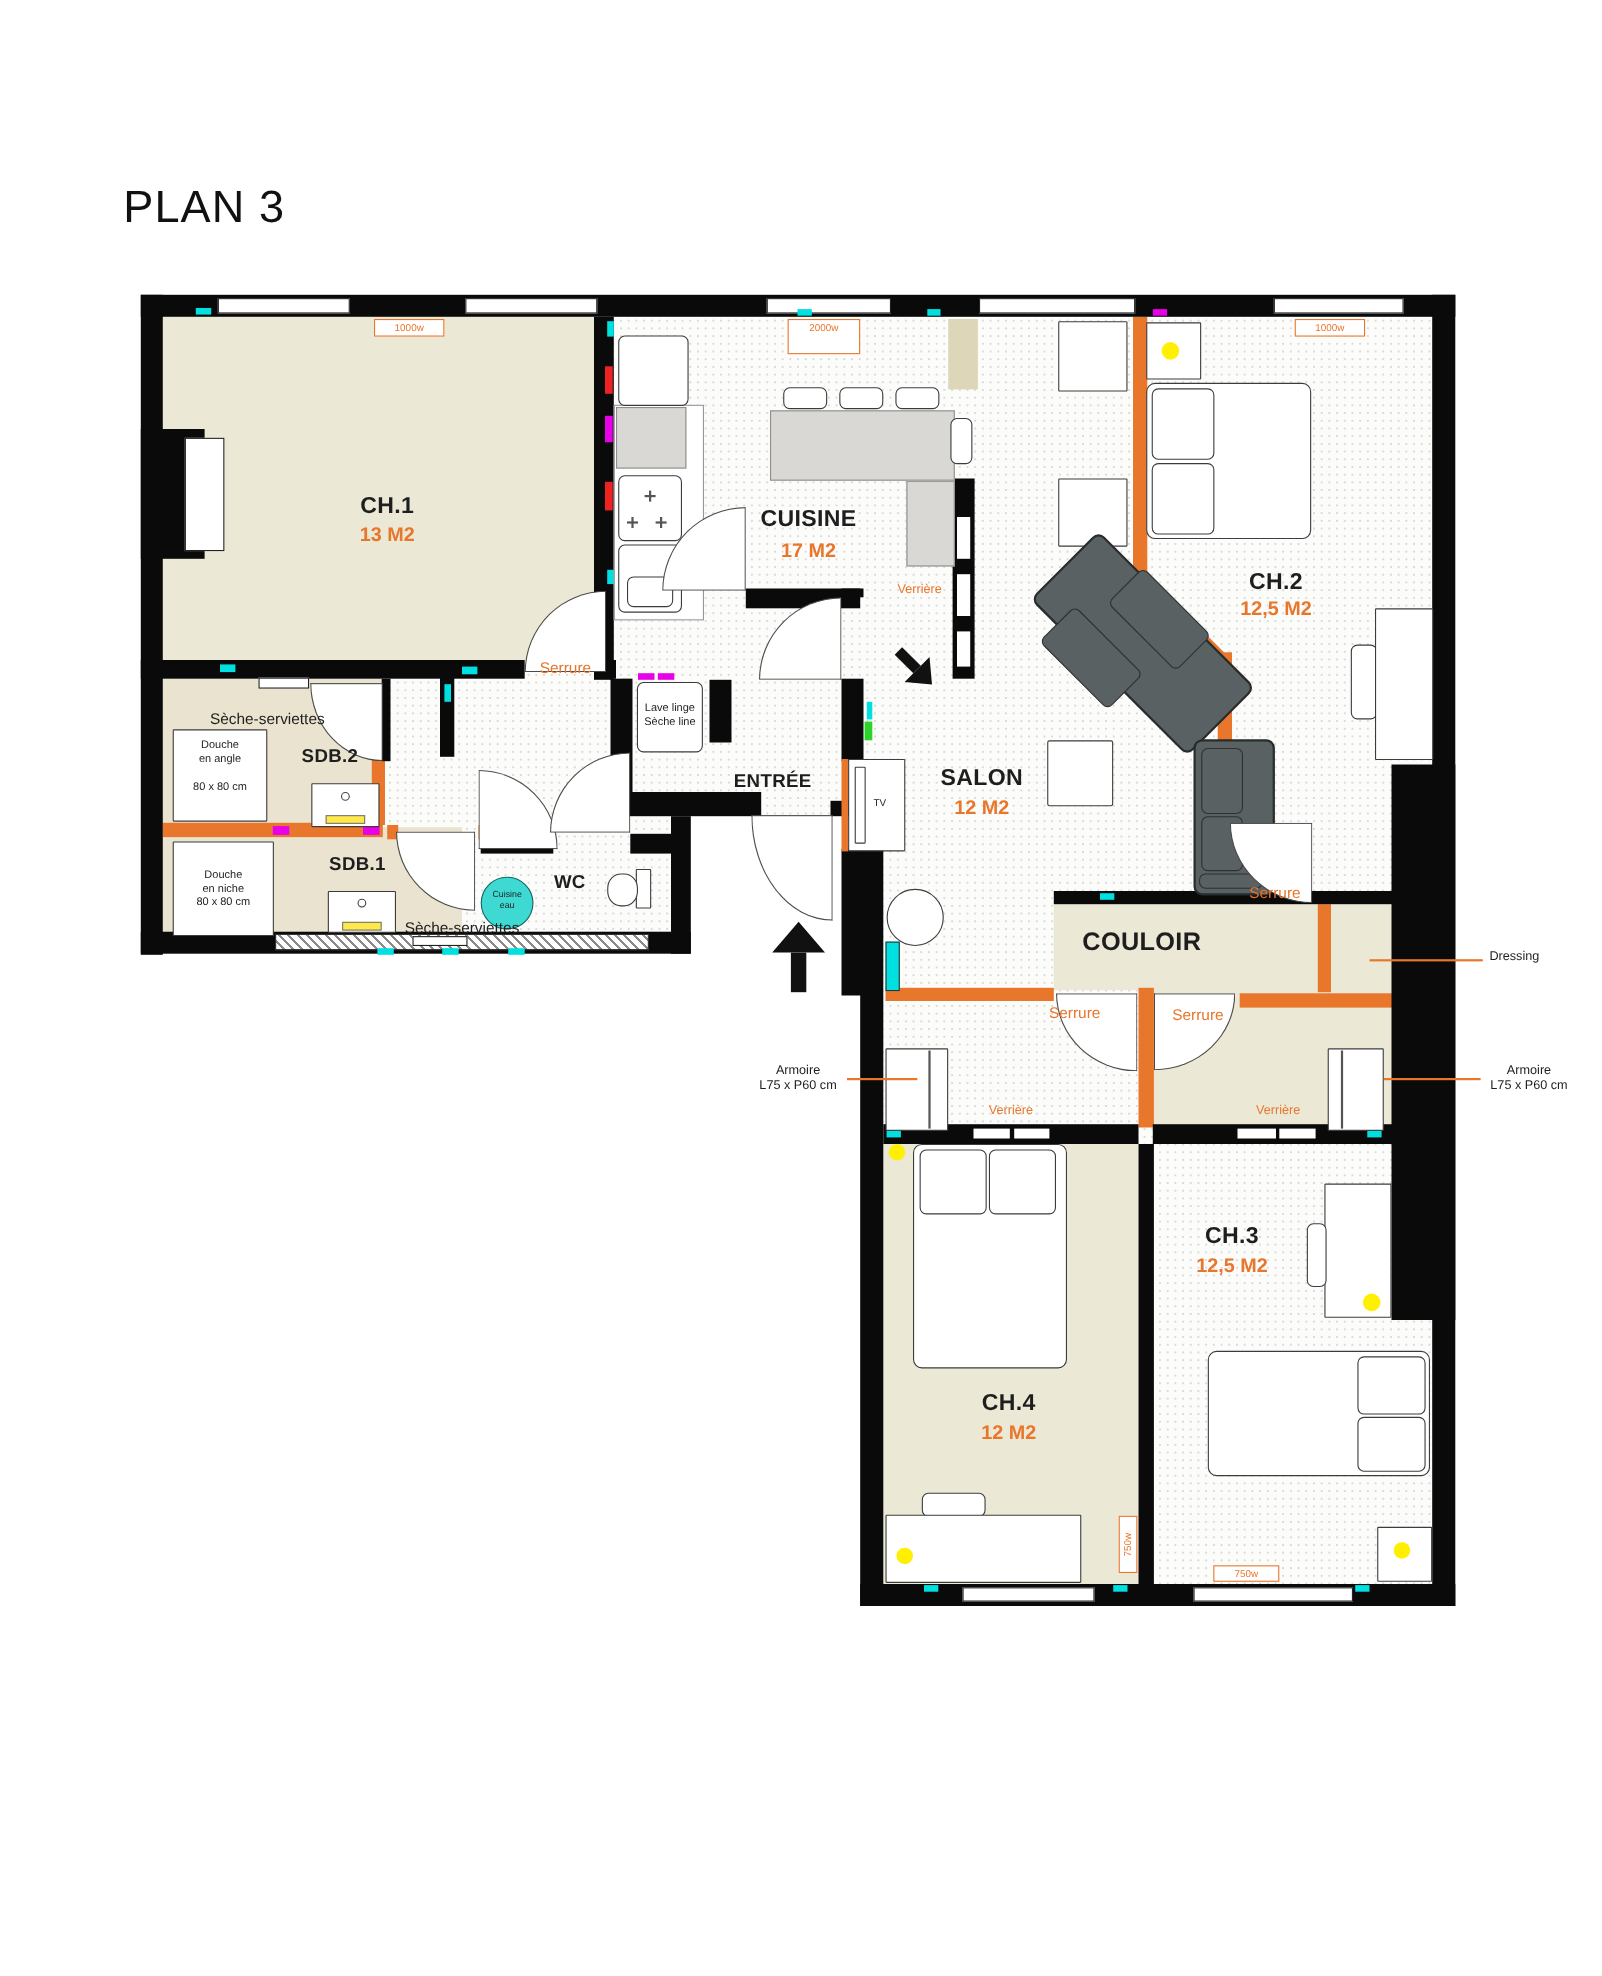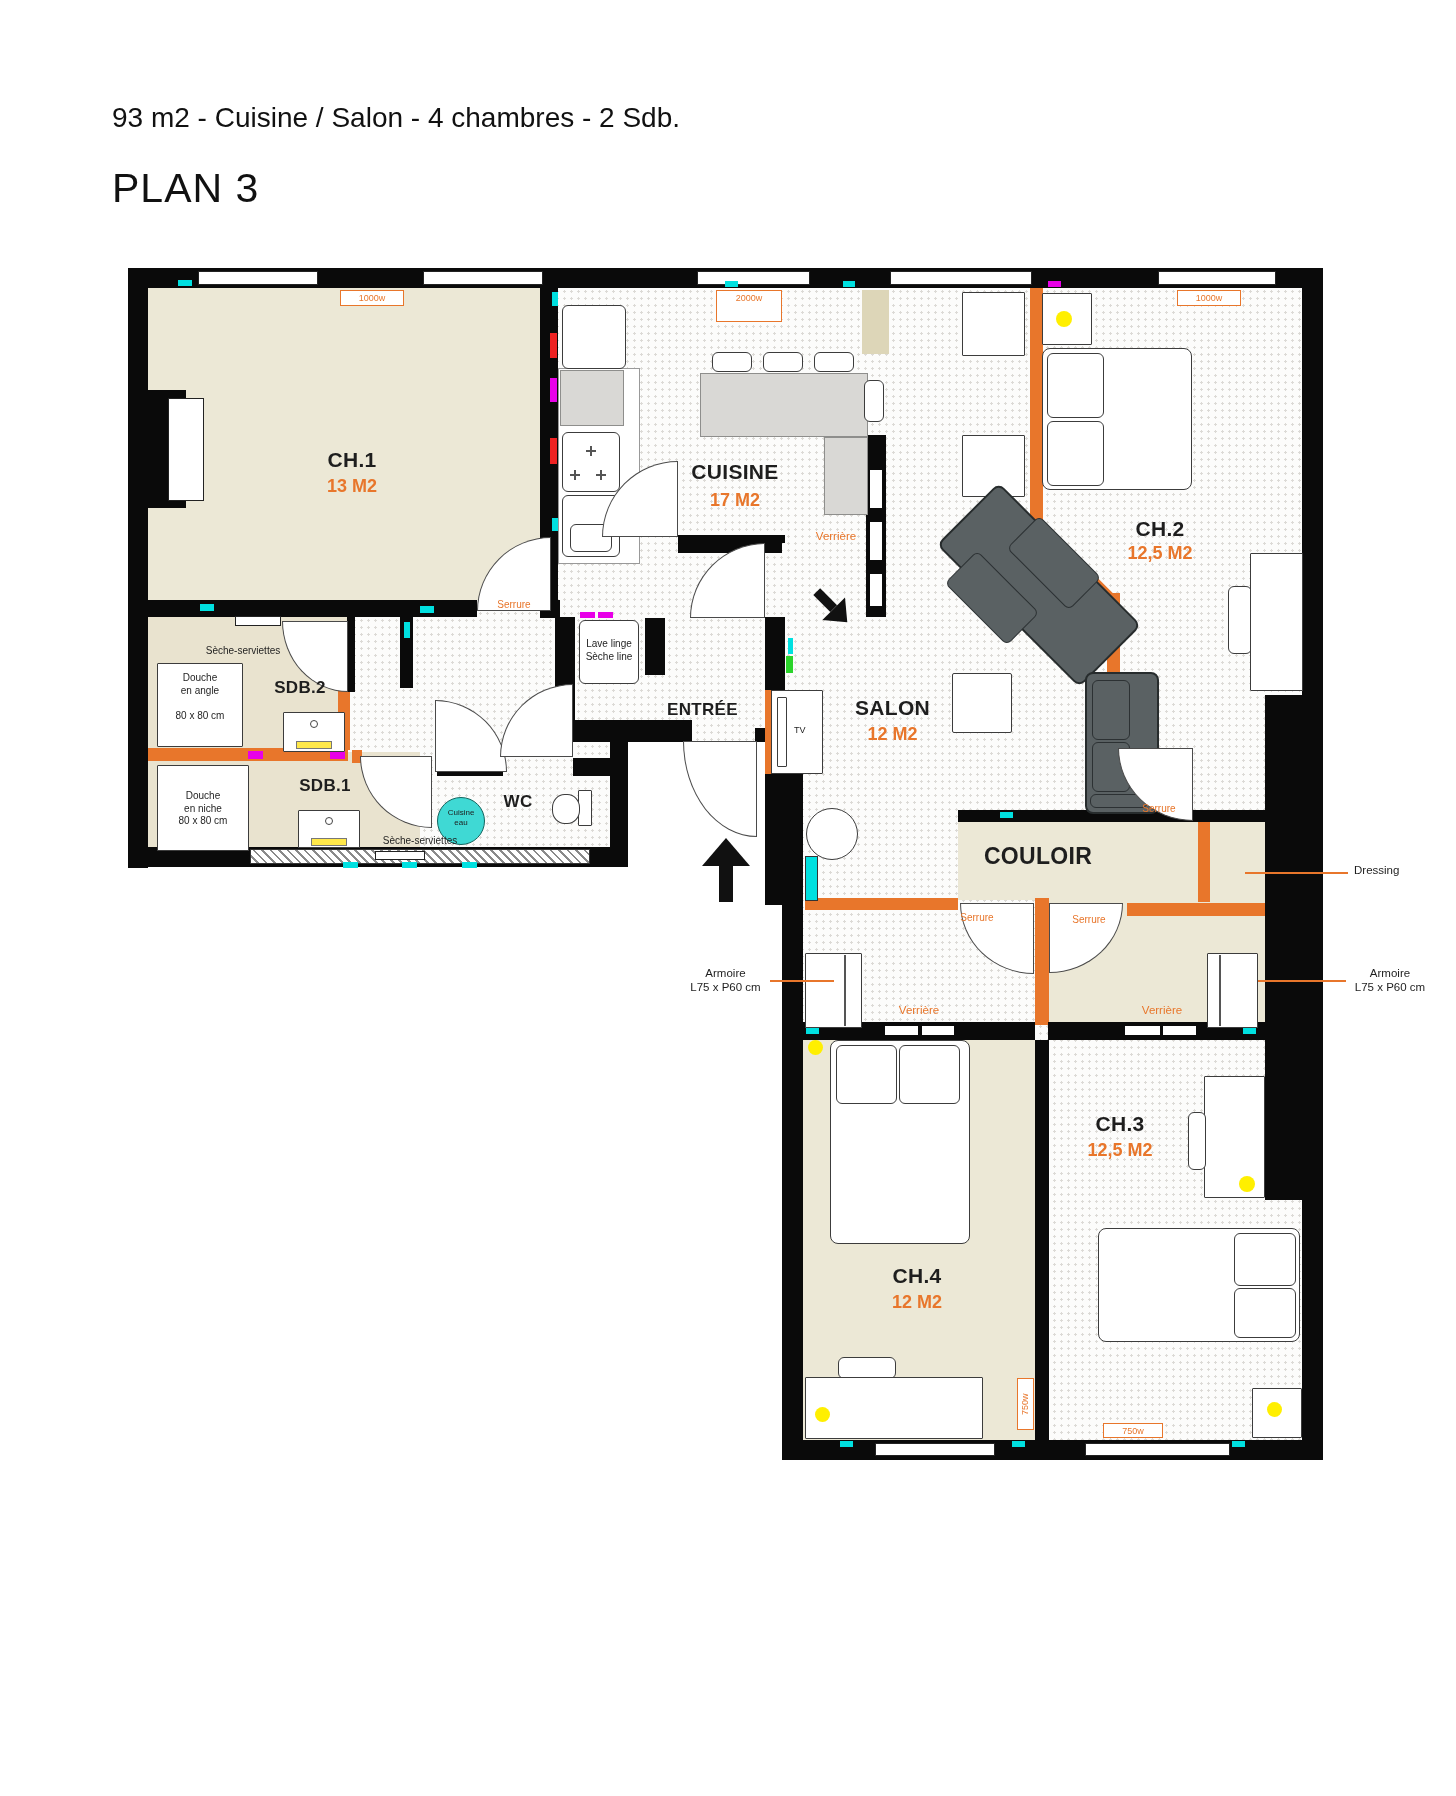--- a/index.html
+++ b/index.html
@@ -31,21 +31,21 @@
   .tr{border-top-right-radius:100% 100%;}
   .bl{border-bottom-left-radius:100% 100%;}
   .br{border-bottom-right-radius:100% 100%;}
   
   .lb{position:absolute;color:#1e1e1e;}
   .ctr{text-align:center;}
   .rl{font-weight:700;font-size:21px;letter-spacing:.3px;}
   .rm{font-weight:700;font-size:17px;letter-spacing:.3px;}
   .ra{font-weight:700;font-size:18px;color:#e8762b;}
   .or{color:#e8762b;}
-  .s9{font-size:10px;}
+  .s9{font-size:14px;}
   .s8{font-size:10px;}
   .s11{font-size:11.5px;}
   .pre{white-space:pre-line;line-height:1.25;}
   .pw{position:absolute;border:1.5px solid #e8762b;background:#fff;color:#e8762b;font-size:9px;text-align:center;line-height:14px;box-sizing:border-box;}
   .pwv{writing-mode:vertical-rl;transform:rotate(180deg);line-height:15px;}
   .ldr{position:absolute;background:#e8762b;height:1.6px;}
   .title{font-weight:700;font-size:38px;color:#000;}
   .subtitle{font-size:28px;color:#111;}
   .plan3{font-size:41px;color:#111;letter-spacing:1px;}
   
@@ -56,21 +56,20 @@
   .burn::before{content:"";position:absolute;left:4px;top:0;width:2px;height:10px;background:#555;}
   .burn::after{content:"";position:absolute;left:0;top:4px;width:10px;height:2px;background:#555;}
   .wbc{position:absolute;width:8px;height:8px;border:1.2px solid #444;border-radius:50%;box-sizing:border-box;background:#fff;}
   .ystrip{position:absolute;background:#ffe84a;border:1px solid #777;box-sizing:border-box;}
 </style>
 </head>
 <body>
 
 <div class="page">
 
-  <div class="lb subtitle" style="left:112px;top:102px;">93 m2 - Cuisine / Salon - 4 chambres - 2 Sdb.</div>
   <div class="lb plan3" style="left:112px;top:165px;">PLAN 3</div>
 
   <div class="spk" style="left:148px;top:288px;width:1154px;height:1172px;"></div>
   <div class="white" style="left:128px;top:867px;width:500px;height:929px;"></div>
   <div class="white" style="left:628px;top:742px;width:154px;height:1054px;"></div>
 
   <div class="bg1" style="left:148px;top:288px;width:392px;height:312px;"></div>
   <div class="bg2" style="left:148px;top:617px;width:200px;height:135px;"></div>
   <div class="bg2" style="left:148px;top:752px;width:272px;height:95px;"></div>
   <div class="bg1" style="left:958px;top:822px;width:309px;height:78px;"></div>

